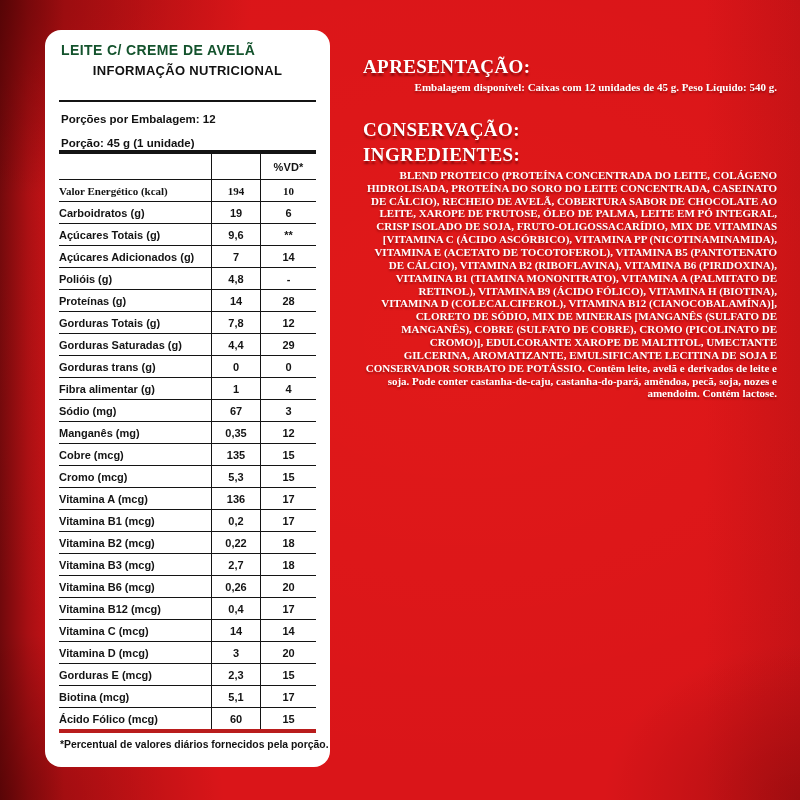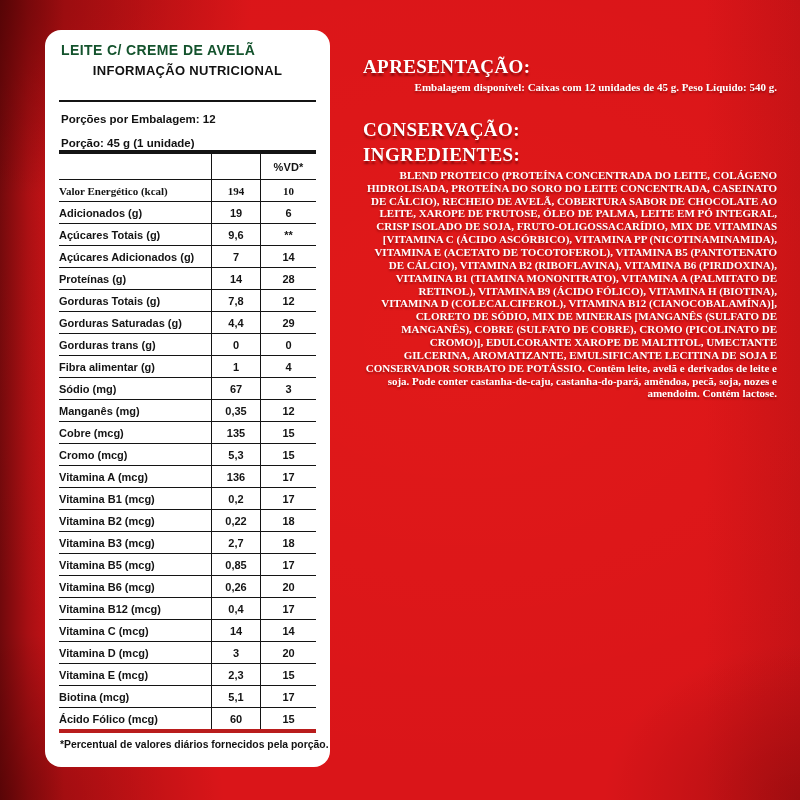--- a/index.html
+++ b/index.html
@@ -102,37 +102,42 @@
       </thead>
       <tbody>
 
           <tr>
             <td class="c-label">Valor Energético (kcal)</td>
             <td class="c-val">194</td>
             <td class="c-vd">10</td>
           </tr>
 
           <tr>
-            <td class="c-label">Adicionados (g)</td>
+            <td class="c-label">Carboidratos (g)</td>
             <td class="c-val">19</td>
             <td class="c-vd">6</td>
           </tr>
 
           <tr>
             <td class="c-label">Açúcares Totais (g)</td>
             <td class="c-val">9,6</td>
             <td class="c-vd">**</td>
           </tr>
 
           <tr>
             <td class="c-label">Açúcares Adicionados (g)</td>
             <td class="c-val">7</td>
             <td class="c-vd">14</td>
           </tr>
 
+          <tr>
+            <td class="c-label">Polióis (g)</td>
+            <td class="c-val">4,8</td>
+            <td class="c-vd">-</td>
+          </tr>
 
           <tr>
             <td class="c-label">Proteínas (g)</td>
             <td class="c-val">14</td>
             <td class="c-vd">28</td>
           </tr>
 
           <tr>
             <td class="c-label">Gorduras Totais (g)</td>
             <td class="c-val">7,8</td>
@@ -198,25 +203,20 @@
             <td class="c-val">0,22</td>
             <td class="c-vd">18</td>
           </tr>
 
           <tr>
             <td class="c-label">Vitamina B3 (mcg)</td>
             <td class="c-val">2,7</td>
             <td class="c-vd">18</td>
           </tr>
 
-          <tr>
-            <td class="c-label">Vitamina B5 (mcg)</td>
-            <td class="c-val">0,85</td>
-            <td class="c-vd">17</td>
-          </tr>
 
           <tr>
             <td class="c-label">Vitamina B6 (mcg)</td>
             <td class="c-val">0,26</td>
             <td class="c-vd">20</td>
           </tr>
 
           <tr>
             <td class="c-label">Vitamina B12 (mcg)</td>
             <td class="c-val">0,4</td>
@@ -229,21 +229,21 @@
             <td class="c-vd">14</td>
           </tr>
 
           <tr>
             <td class="c-label">Vitamina D (mcg)</td>
             <td class="c-val">3</td>
             <td class="c-vd">20</td>
           </tr>
 
           <tr>
-            <td class="c-label">Vitamina E (mcg)</td>
+            <td class="c-label">Gorduras E (mcg)</td>
             <td class="c-val">2,3</td>
             <td class="c-vd">15</td>
           </tr>
 
           <tr>
             <td class="c-label">Biotina (mcg)</td>
             <td class="c-val">5,1</td>
             <td class="c-vd">17</td>
           </tr>
 

